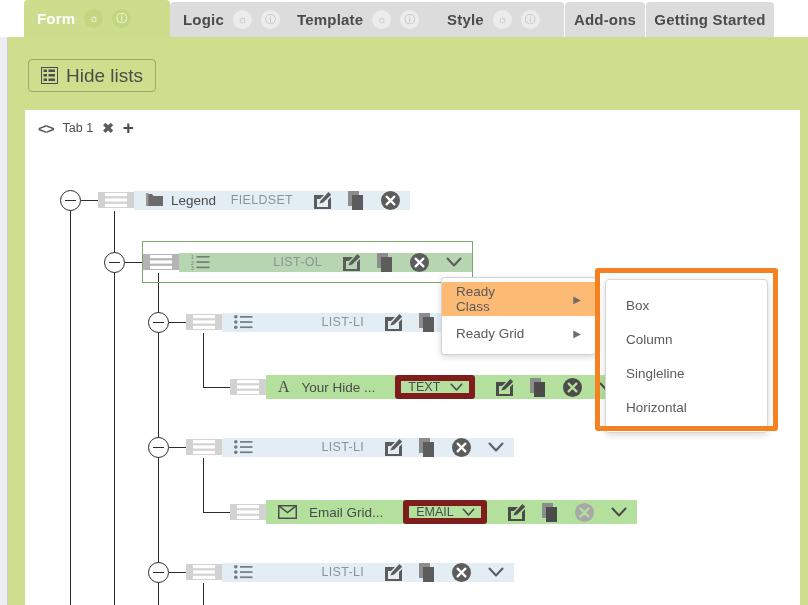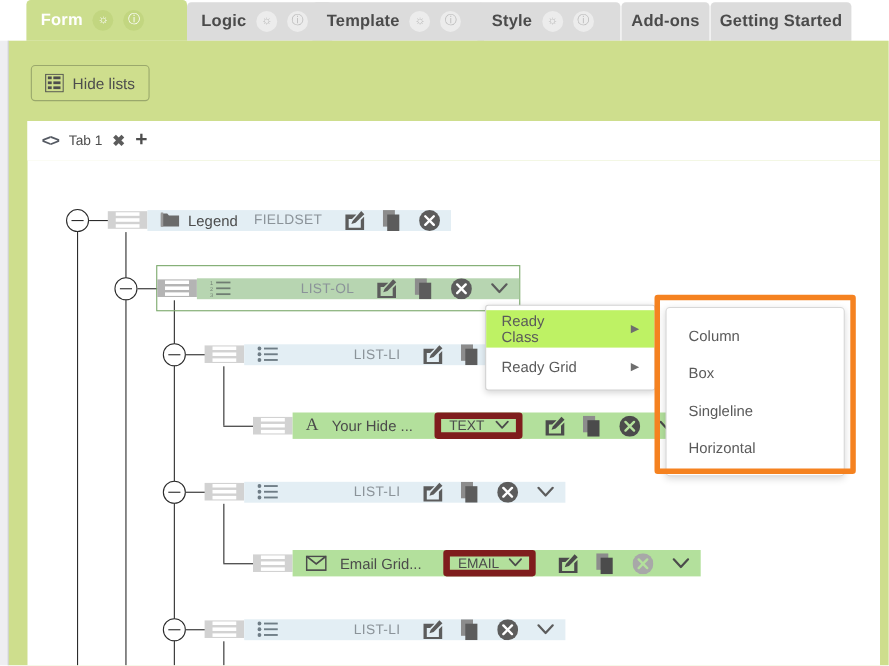--- a/index.html
+++ b/index.html
@@ -50,21 +50,21 @@
 
   
   .hidelists {
     position: absolute; left: 28px; top: 59px;
     height: 33px; padding: 0 12px;
     display: flex; align-items: center; gap: 8px;
     background: transparent;
     border: 1px solid #9aa86c; border-radius: 4px;
     cursor: pointer;
   }
-  .hidelists .lbl { font-size: 14px; color: #4d4d4d; }
+  .hidelists .lbl { font-size: 19px; color: #4d4d4d; }
 
   
   .tabstrip {
     position: absolute; left: 25px; top: 110px;
     width: 775px; height: 36px; background: #ffffff;
   }
   .tabchip {
     position: absolute; left: 0; top: 0; height: 36px;
     width: 129px;
     display: flex; align-items: center; gap: 9px;
@@ -142,21 +142,21 @@
     position: absolute; background: #ffffff;
     border: 1px solid #d2d2d2; border-radius: 3px;
     box-shadow: 0 2px 6px rgba(0,0,0,.16);
     padding: 4px 0;
   }
   .menu-item {
     height: 34px; display: flex; align-items: center;
     padding: 0 14px; gap: 10px; cursor: pointer;
     font-size: 13.5px; color: #5a5a5a;
   }
-  .menu-item.hl { background: #bef264; gap: 42px; }
+  .menu-item.hl { background: #fdba74; gap: 42px; }
   .menu-item .arrow { margin-left: auto; font-size: 10px; color: #6e6e6e; }
 
   .submenu {
     position: absolute; background: #ffffff;
     border: 1px solid #d7d7d7; border-radius: 4px;
     box-shadow: 0 2px 7px rgba(0,0,0,.15);
     padding: 8px 0;
   }
   .submenu .menu-item { height: 34px; padding: 0 20px; }
 
@@ -587,24 +587,24 @@
       <span class="arrow">▶</span>
     </div>
     <div class="menu-item">
       <span>Ready Grid</span>
       <span class="arrow">▶</span>
     </div>
   </div>
 
   <div class="submenu" style="left:605px;top:279px;width:163px;">
     <div class="menu-item">
+      <span>Box</span>
+    </div>
+    <div class="menu-item">
       <span>Column</span>
-    </div>
-    <div class="menu-item">
-      <span>Box</span>
     </div>
     <div class="menu-item">
       <span>Singleline</span>
     </div>
     <div class="menu-item">
       <span>Horizontal</span>
     </div>
   </div>
 
   <div class="hlbox" style="left:595px;top:268px;width:183px;height:163px;"></div>

